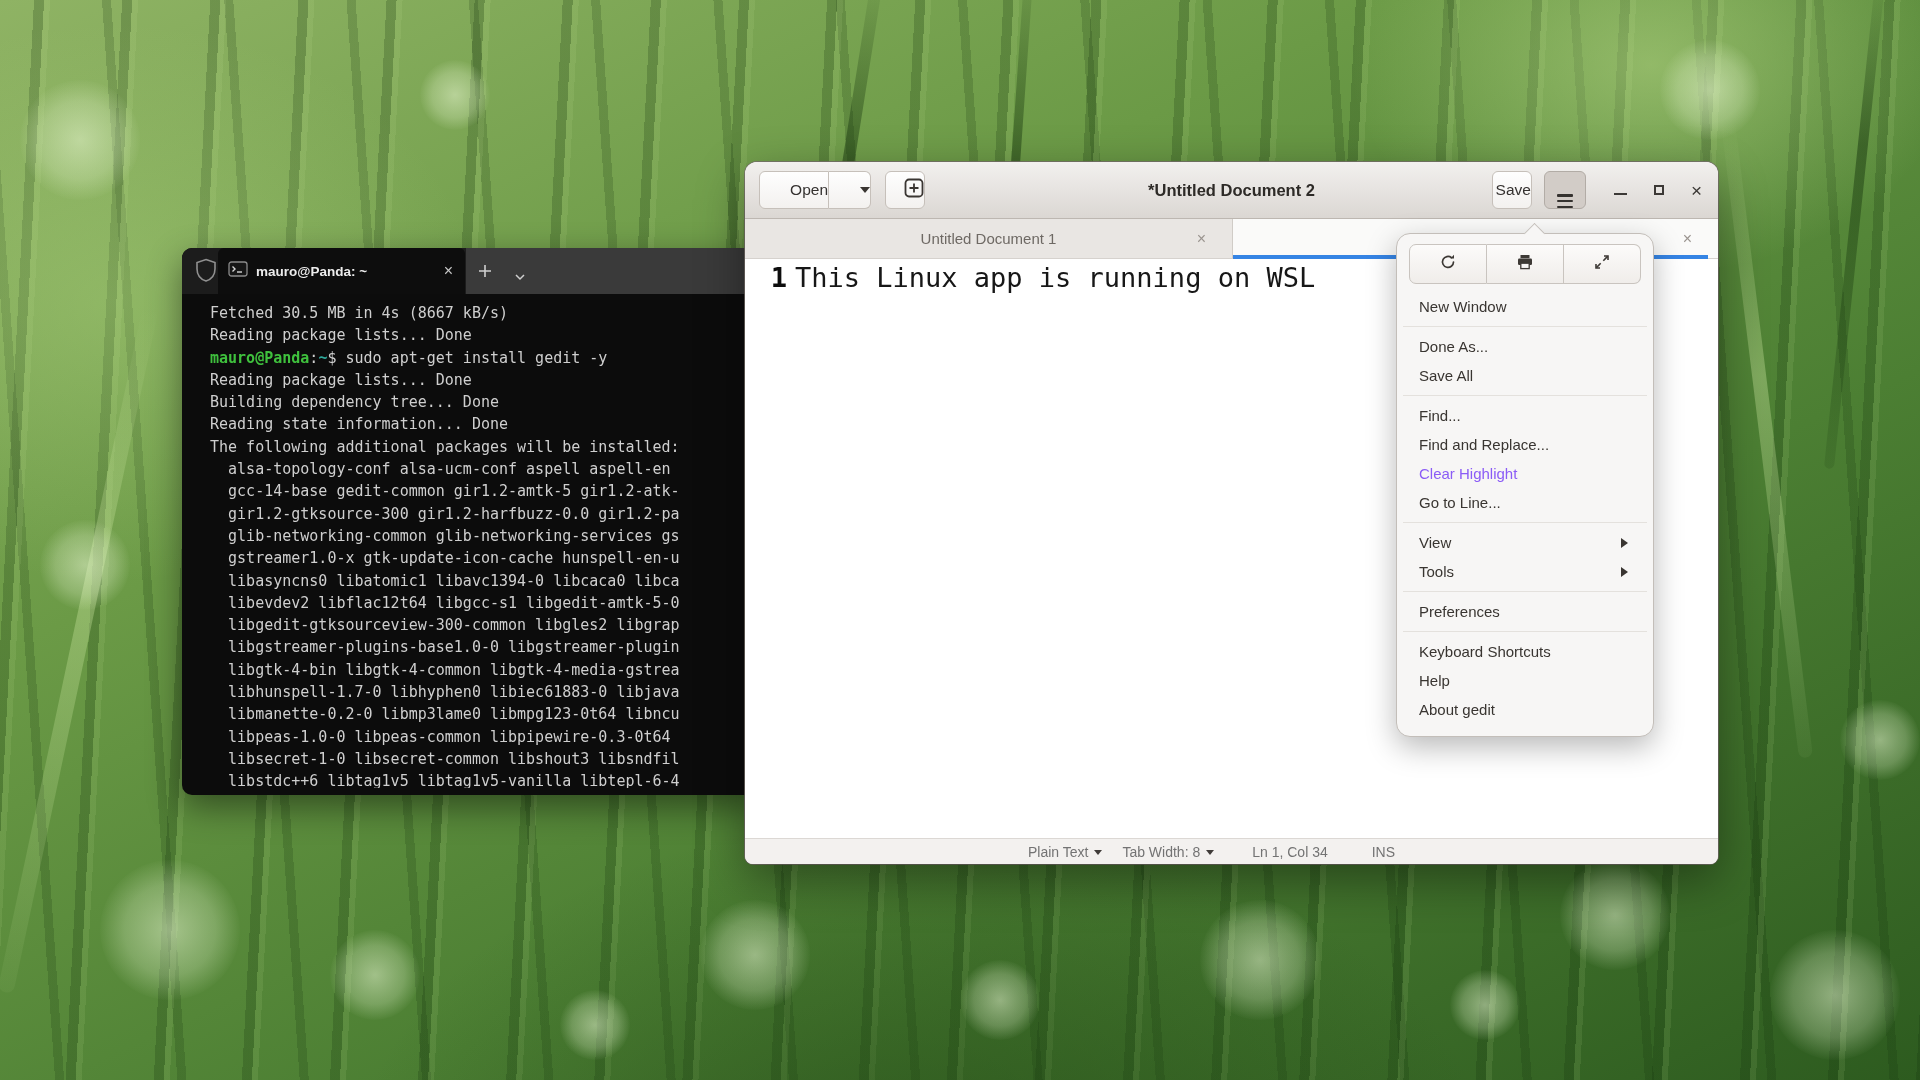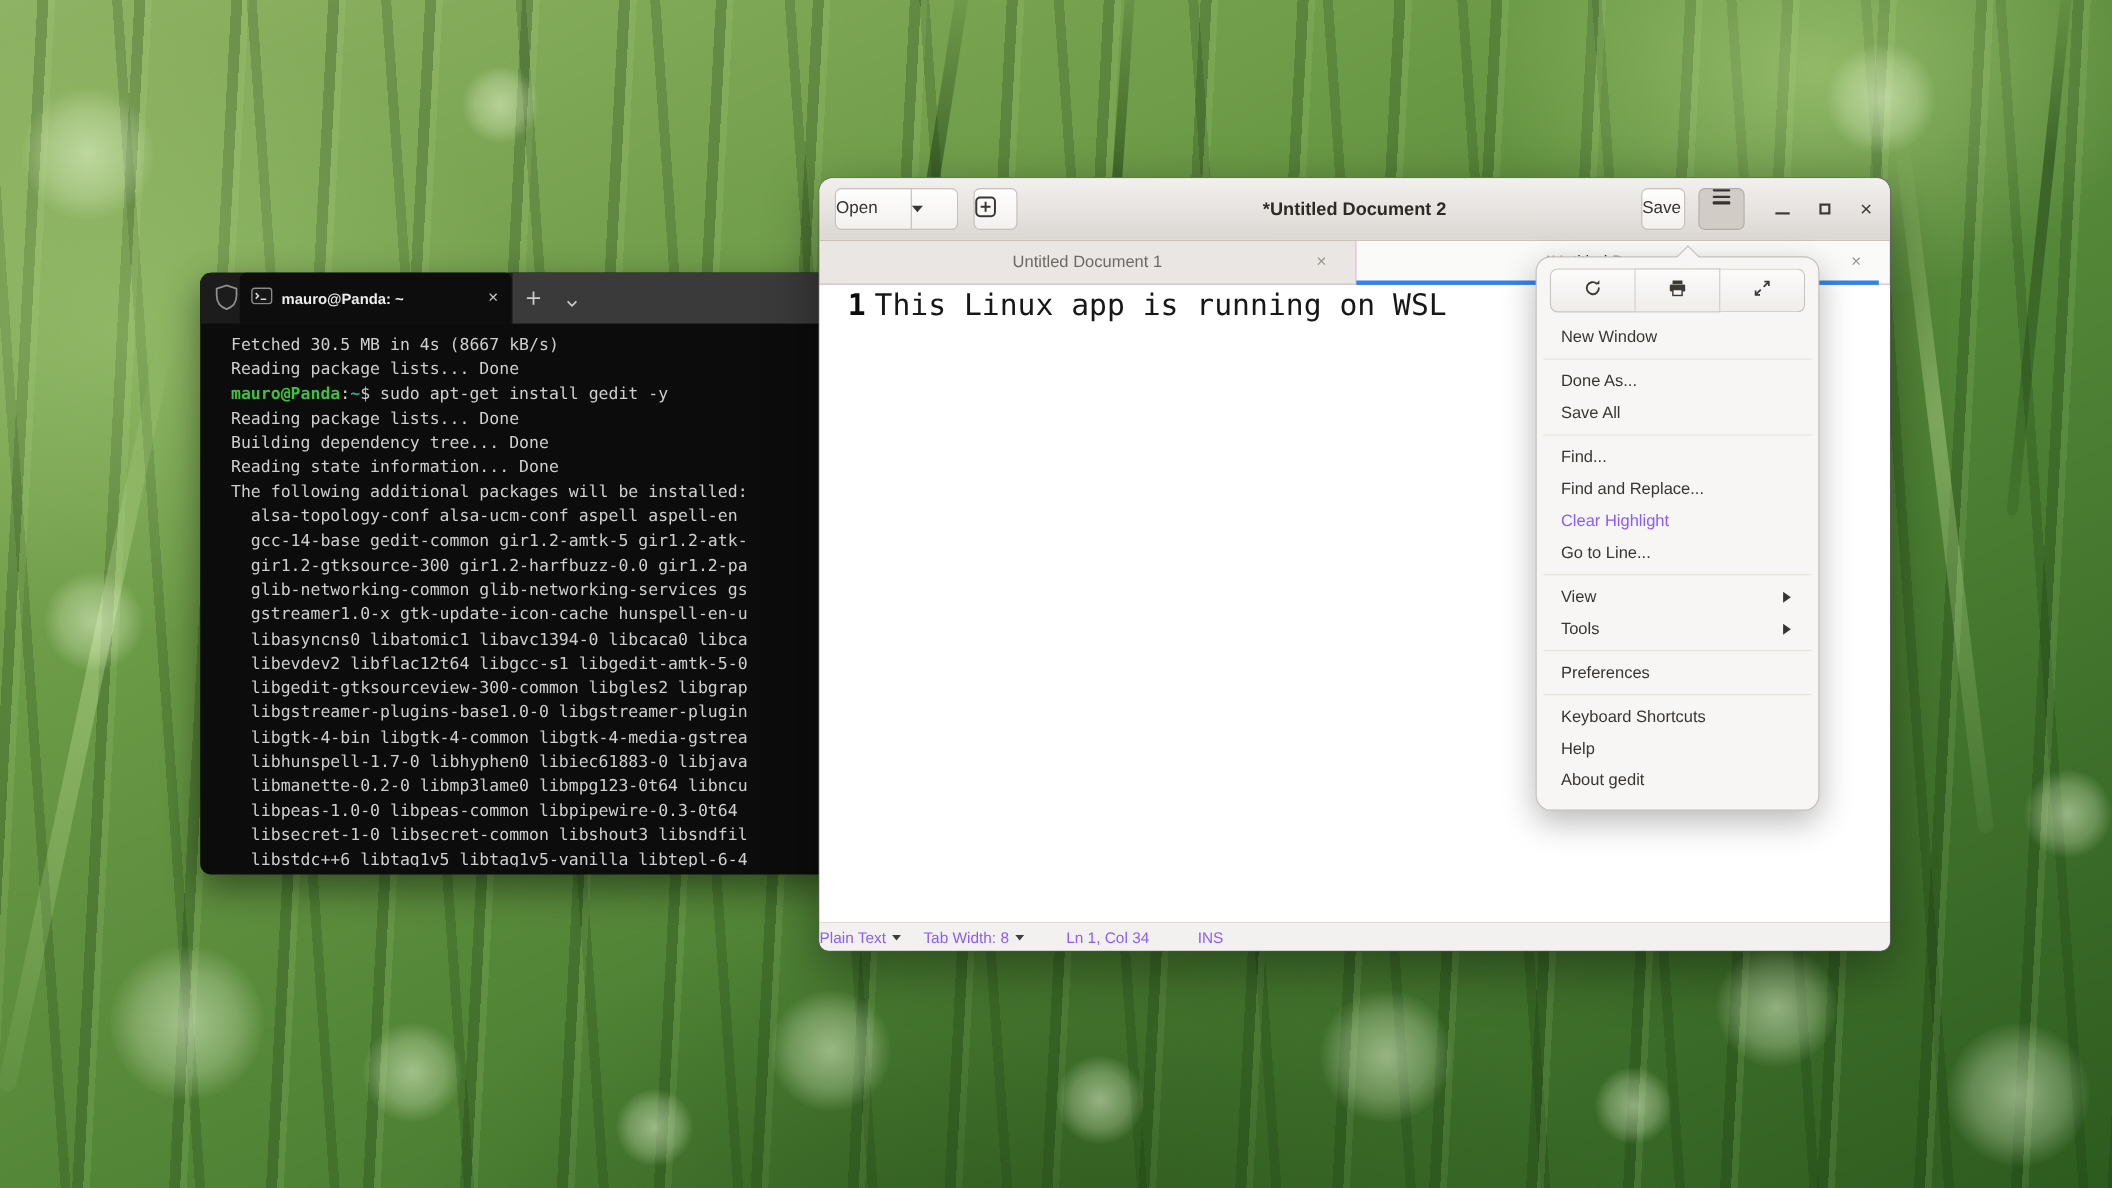--- a/index.html
+++ b/index.html
@@ -54,53 +54,53 @@
     display:flex;flex-direction:column;
   }
   .headerbar{
     height:57px;flex:0 0 57px;background:linear-gradient(#f2f0ee,#dbd7d3);
     border-bottom:1px solid #bdb7b1;border-radius:12px 12px 0 0;
     display:flex;align-items:center;padding:0 14px;position:relative;box-sizing:border-box;
   }
   .btn{
     height:38px;background:linear-gradient(#fefefe,#f3f1ef);border:1px solid #c6c0ba;
     border-radius:6px;font-size:15.5px;color:#353230;
-    display:flex;align-items:center;justify-content:flex-start;box-sizing:border-box;
+    display:flex;align-items:center;justify-content:flex-end;box-sizing:border-box;
   }
   .open-btn{width:70px;border-radius:6px 0 0 6px;}
   .open-caret-btn{width:42px;border-left:none;border-radius:0 6px 6px 0;}
   .caret-down{width:0;height:0;border:5px solid transparent;border-top:6px solid #3a3632;margin-top:5px;}
   .newtab-btn{width:40px;margin-left:14px;}
   .hb-title{position:absolute;left:200px;right:200px;text-align:center;font-weight:bold;font-size:16.5px;color:#2d2a27;pointer-events:none;}
   .hb-right{margin-left:auto;display:flex;align-items:center;gap:12px;}
   .save-btn{width:40px;}
   .menu-btn{width:42px;background:#d2ccc7;border-color:#b2aca6;flex-direction:column;gap:3.5px;}
   .menu-btn .bar{width:16px;height:2.2px;background:#35322f;border-radius:1px;}
   .winctl{display:flex;align-items:center;gap:27px;margin-left:16px;padding-right:2px;}
   .min-ic{width:13px;height:2px;background:#3c3936;margin-top:8px;}
   .max-ic{width:10px;height:10px;border:2px solid #3c3936;box-sizing:border-box;}
   .close-ic{color:#3c3936;font-size:19px;line-height:1;}
   .close-ic::before{content:"\00D7";}
   
-  .tabbar{height:39px;flex:0 0 39px;display:flex;background:#ec4899;border-bottom:1px solid #d6d2ce;box-sizing:content-box;}
+  .tabbar{height:39px;flex:0 0 39px;display:flex;background:#5eead4;border-bottom:1px solid #d6d2ce;box-sizing:content-box;}
   .tab{position:relative;display:flex;align-items:center;justify-content:center;font-size:15px;}
   .tab-1{width:487px;background:#e9e6e3;border-right:1px solid #d0ccc7;color:#6e6964;}
   .tab-2{flex:1;background:#fafaf9;color:#37332f;}
   .tab-2::after{content:"";position:absolute;left:0;right:10px;bottom:-1px;height:4px;background:#3584e4;}
   .tab-x{position:absolute;right:26px;top:50%;transform:translateY(-50%);color:#9a948f;font-size:16px;line-height:1;}
   .tab-x::before{content:"\00D7";}
   
   .docarea{flex:1;background:#fff;overflow:hidden;}
   .docline{display:flex;font-family:"DejaVu Sans Mono",monospace;font-size:27px;color:#171717;padding-top:3px;}
   .gutter{width:42px;text-align:right;font-weight:bold;color:#0d0d0d;flex:0 0 42px;}
   .codetext{padding-left:8px;white-space:pre;}
   
   .statusbar{
     height:25px;flex:0 0 25px;background:#f3f1ef;border-top:1px solid #dcd8d4;
-    display:flex;align-items:center;justify-content:flex-start;font-size:14px;color:#8b5cf6;
+    display:flex;align-items:center;justify-content:center;font-size:14px;color:#737373;
     padding-right:40px;border-radius:0 0 8px 8px;
   }
   .sb{display:flex;align-items:center;gap:6px;}
   .sb-caret{width:0;height:0;border:4.5px solid transparent;border-top:5.5px solid #403c39;margin-top:5px;}
   .gap20{margin-right:20px;} .gap38{margin-right:38px;} .gap44{margin-right:44px;}
   
   .popover{
     position:absolute;left:651px;top:71px;width:258px;z-index:10;
     background:#f7f6f5;border:1px solid #c3beb9;border-radius:14px;
     box-shadow:0 10px 30px rgba(0,0,0,.28);padding:10px 12px 12px;box-sizing:border-box;

